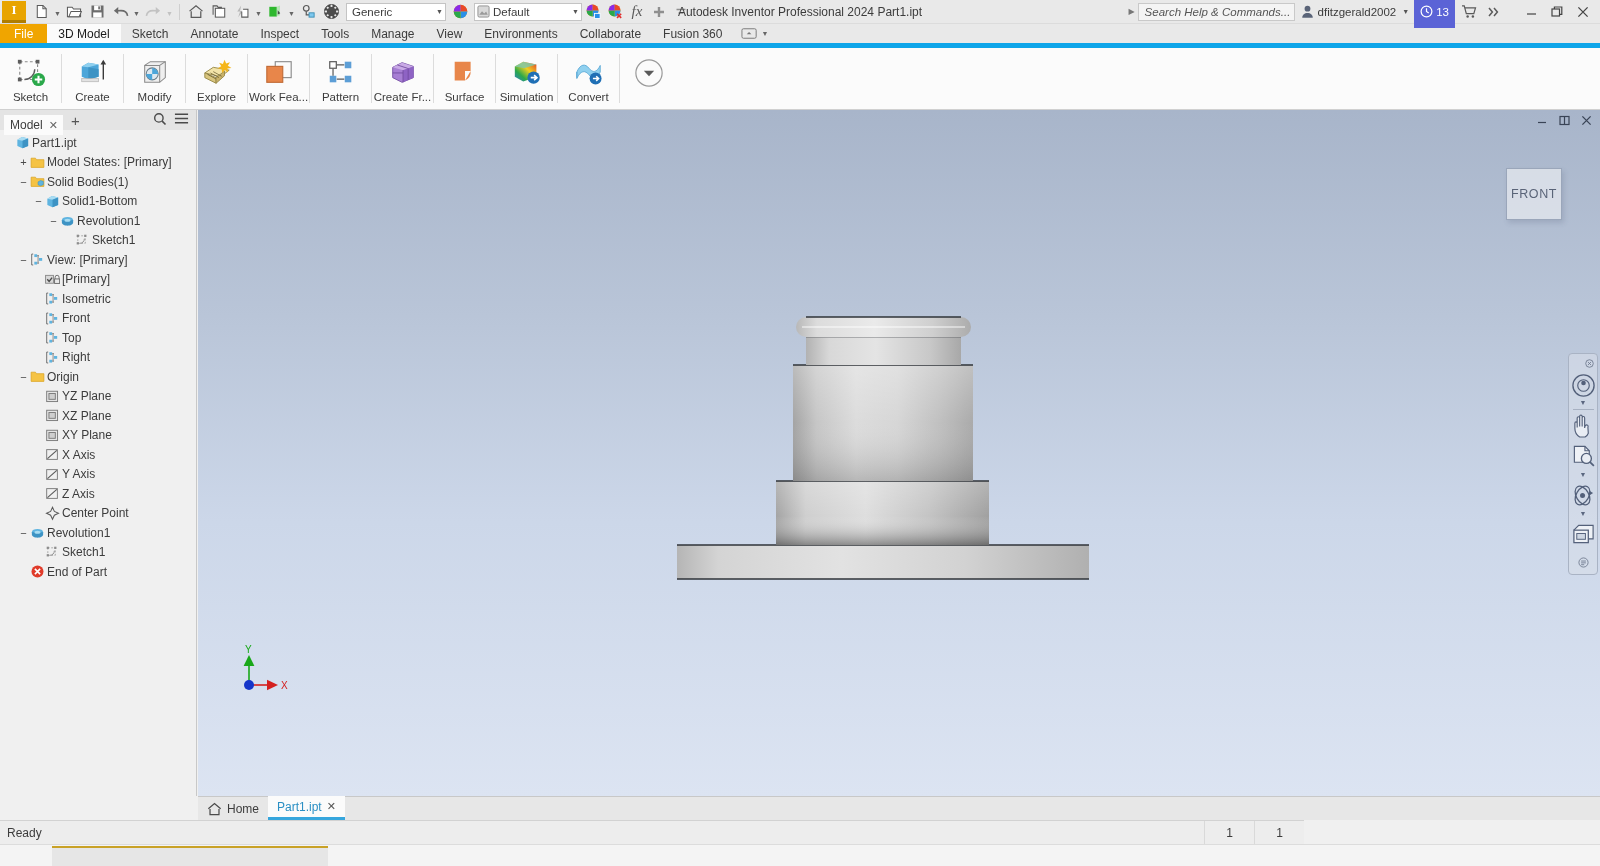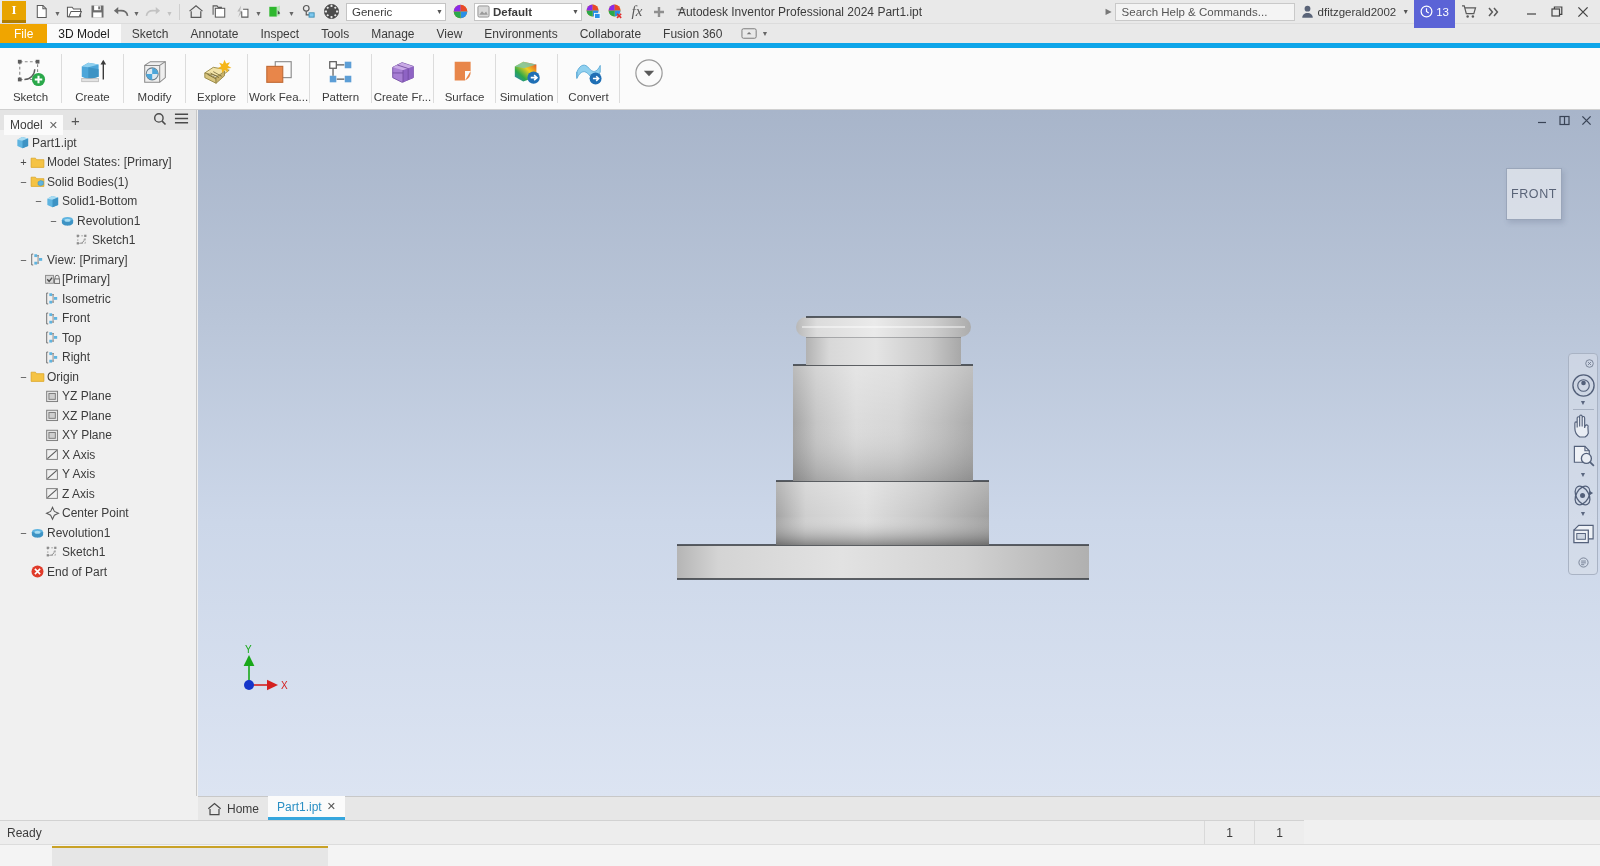--- a/index.html
+++ b/index.html
@@ -45,35 +45,35 @@
     display: flex; align-items: center; padding: 0 2px 0 5px;
     font-size: 11.5px; margin-left: 4px;
   }
   .mat-combo span.lbl { flex: 1; white-space: nowrap; overflow: hidden; }
   .combo-caret { font-size: 7px; color: #555; padding-left: 3px; }
   .appear-combo {
     height: 18px; width: 108px; background: #fff; border: 1px solid #c4c4c4;
     display: flex; align-items: center; padding: 0 2px 0 2px;
     font-size: 11.5px; margin-left: 3px; gap: 3px;
   }
-  .appear-combo span.lbl { flex: 1; white-space: nowrap; overflow: hidden; font-weight: bold; }
+  .appear-combo span.lbl { flex: 1; white-space: nowrap; overflow: hidden; }
 
   .title-center {
     position: absolute; left: 0; right: 0; text-align: center;
     font-size: 12px; color: #3c3c3c; pointer-events: none;
   }
   .title-right {
     margin-left: auto; display: flex; align-items: center; gap: 3px;
     padding-right: 4px; position: relative; z-index: 2;
   }
   .search-box {
-    width: 180px; height: 18px; background: #f4f4f4;
+    width: 157px; height: 18px; background: #f4f4f4;
     border: 1px solid #c9c9c9;
     display: flex; align-items: center; padding-left: 6px;
-    font-size: 11.5px; color: #555;
+    font-size: 11.5px; color: #555; font-style: italic;
   }
   .user-chip { display: flex; align-items: center; gap: 3px; font-size: 11.5px; padding: 0 2px; }
   .clock-chip {
     background: #5b63d6; color: #fff; height: 19px;
     display: flex; align-items: center; gap: 3px; padding: 16px 6px;
     font-size: 11.5px;
   }
   .win-ctrls { display: flex; align-items: center; gap: 0; margin-left: 10px; }
   .win-btn {
     width: 26px; height: 22px; display: flex; align-items: center;

